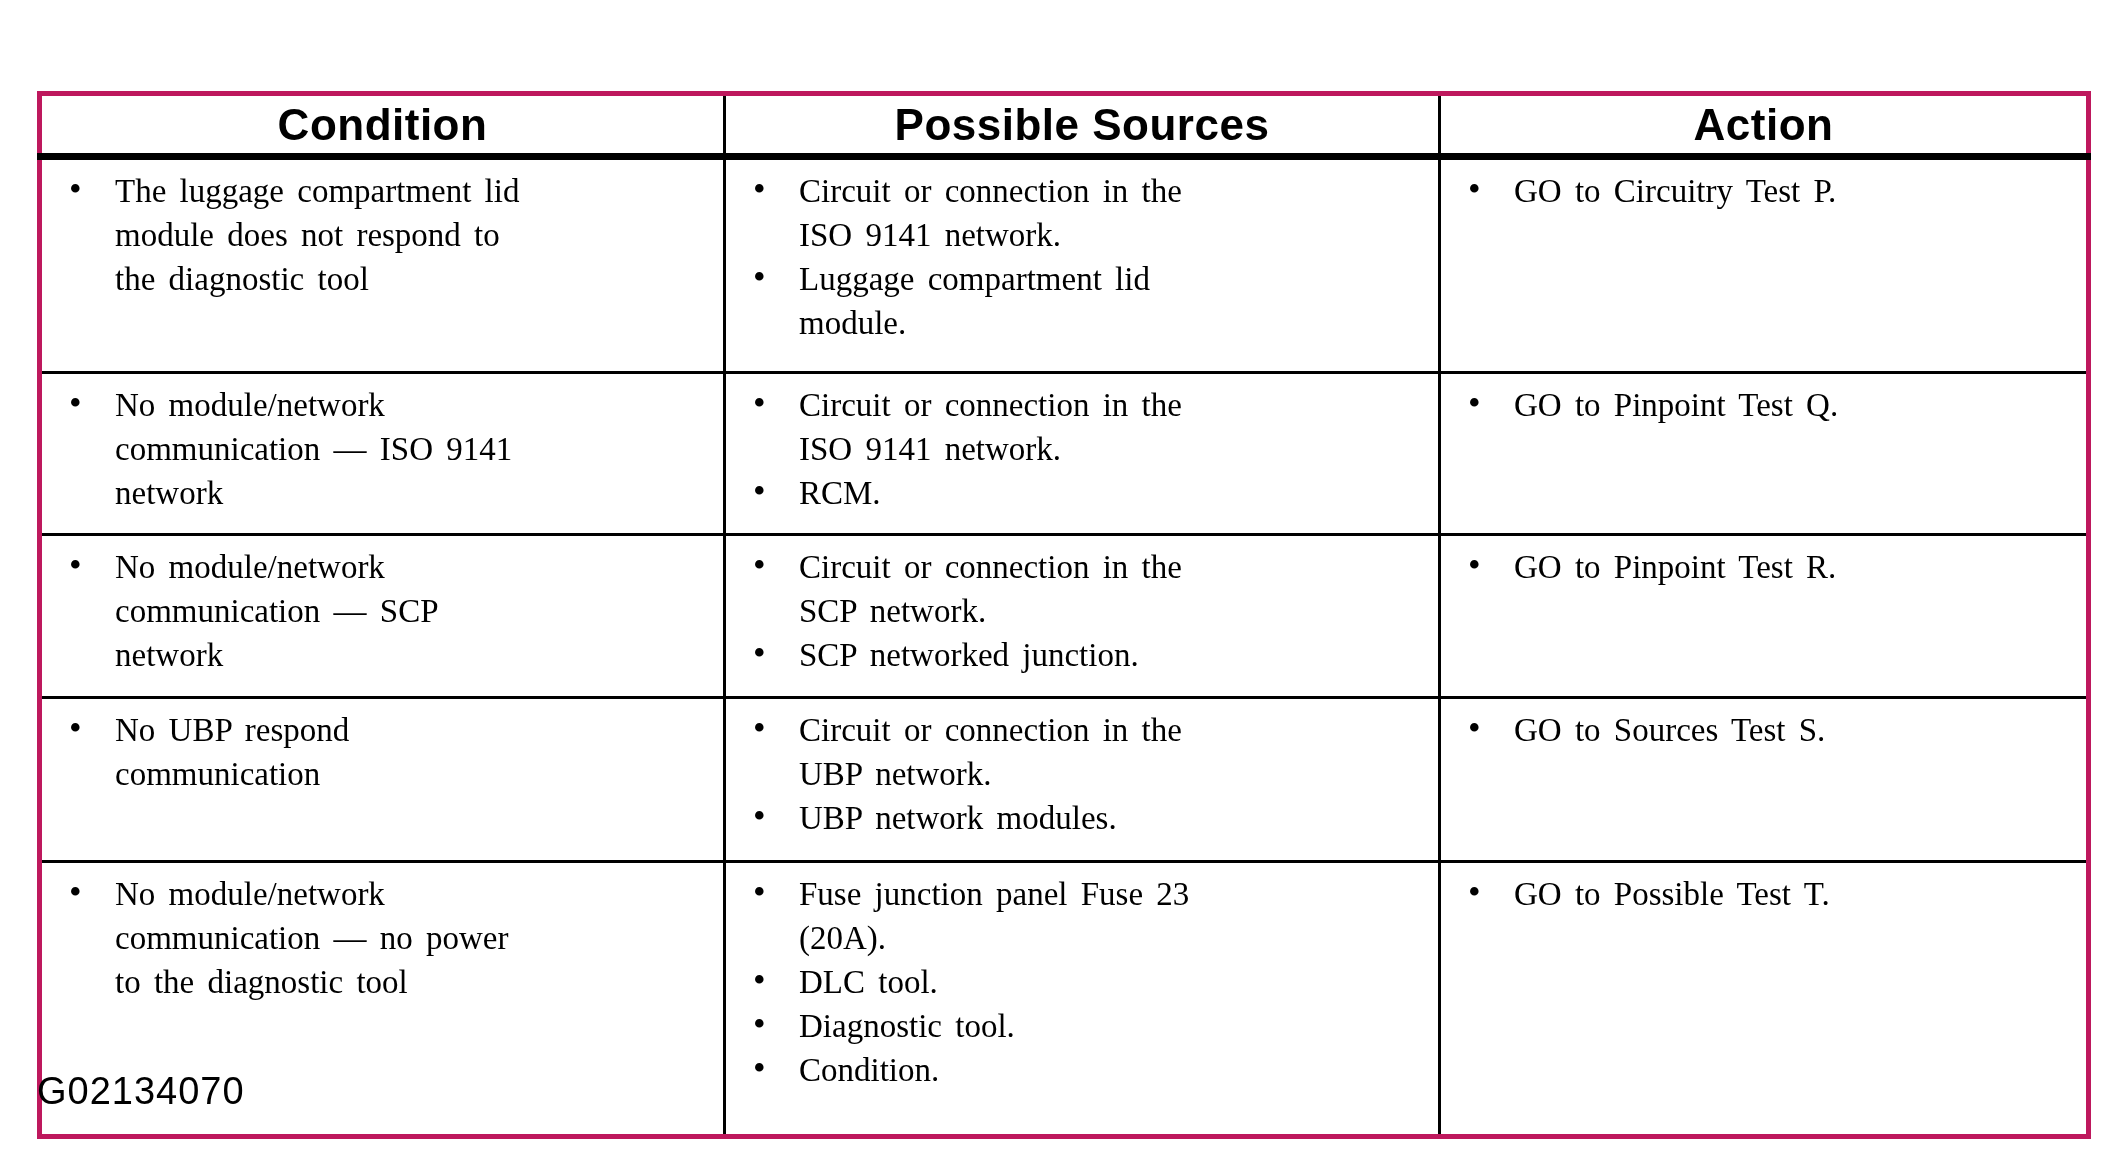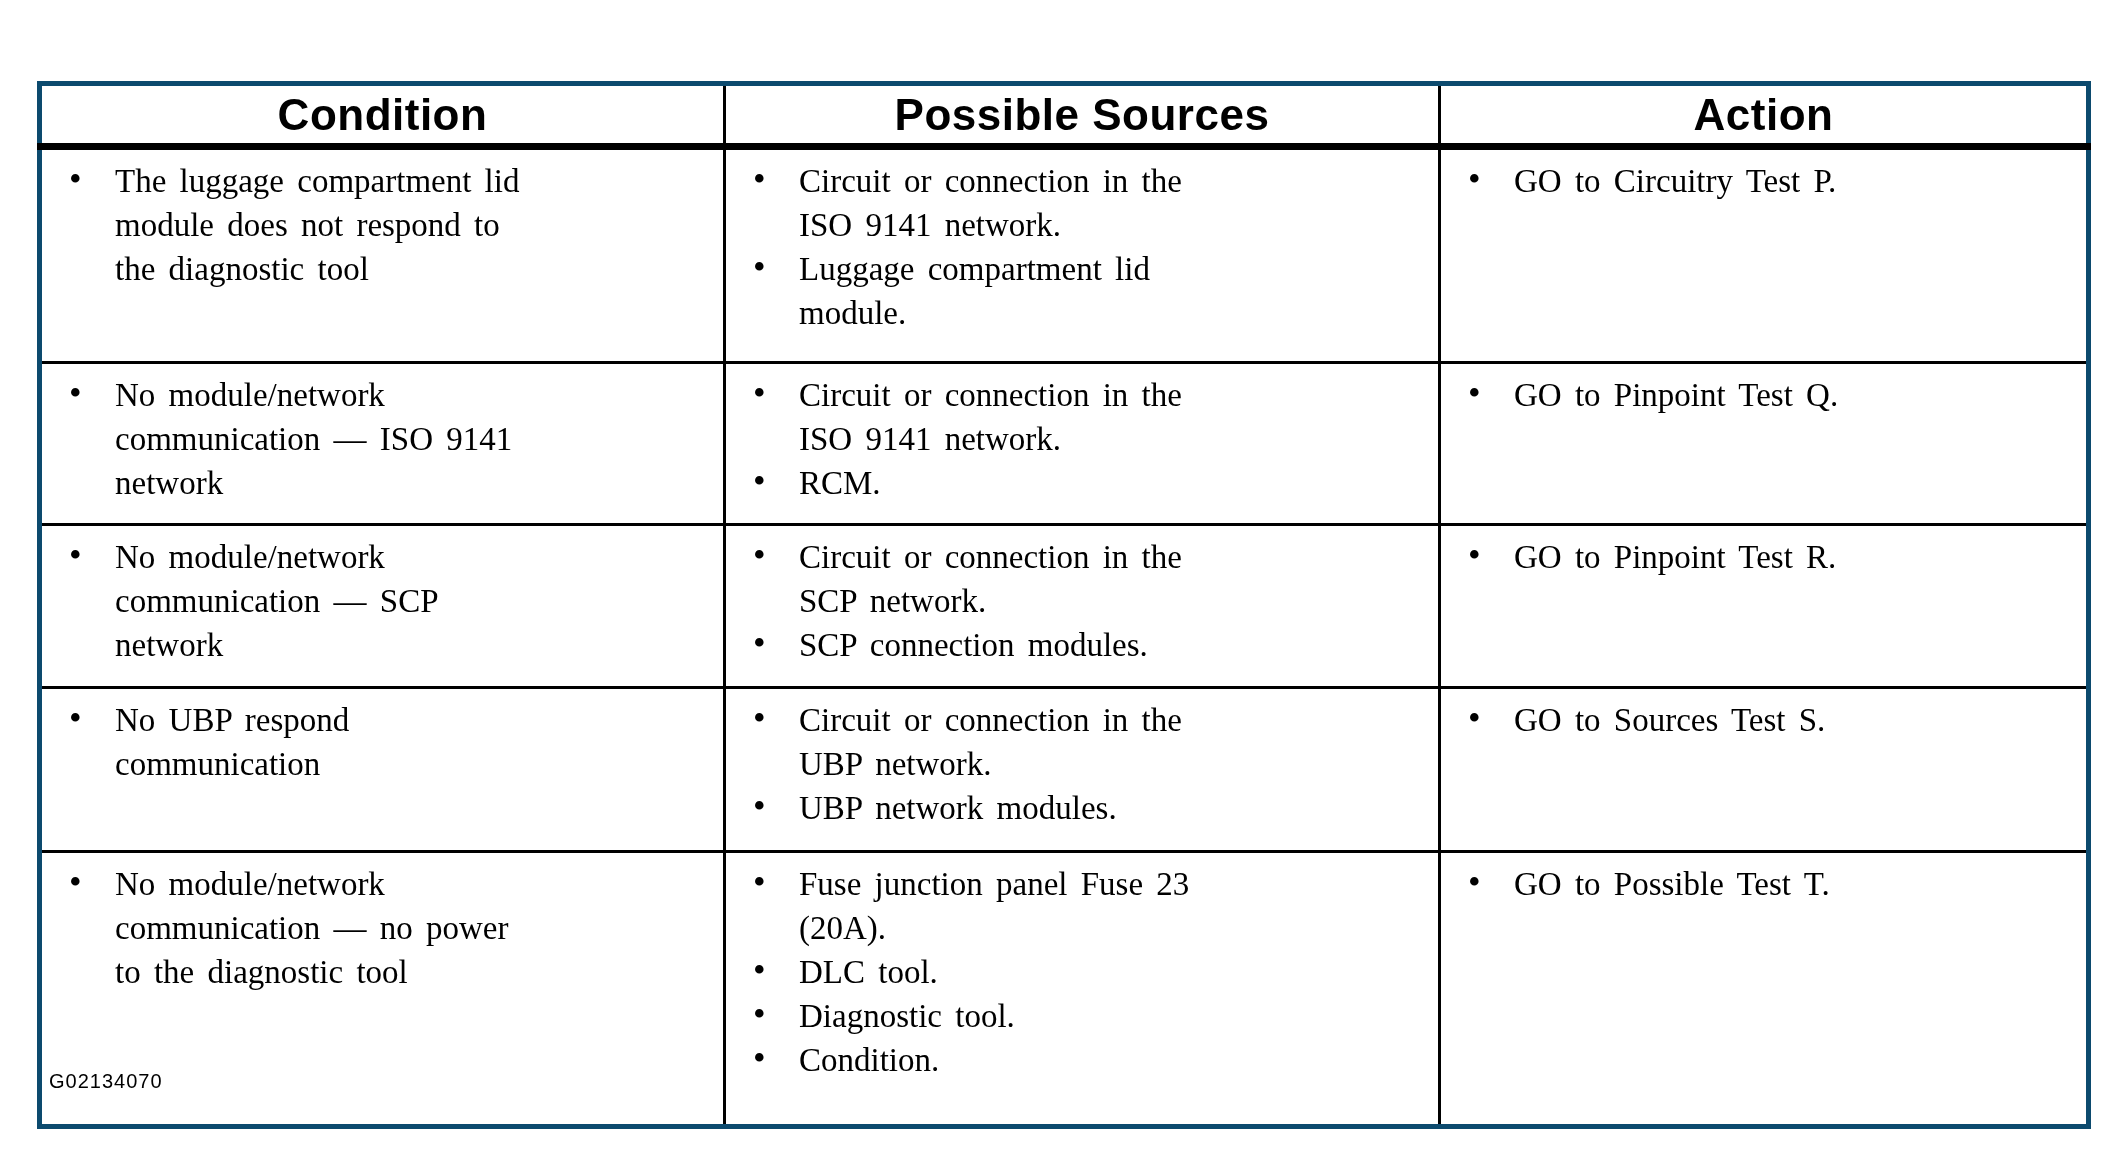--- a/index.html
+++ b/index.html
@@ -11,25 +11,25 @@
     position: relative;
     width: 2124px;
     height: 1171px;
     background: #ffffff;
     color: #000000;
     overflow: hidden;
   }
   table.diag-table {
     position: absolute;
     left: 37px;
-    top: 81px;
+    top: 91px;
     width: 2049px;
     border-collapse: collapse;
     table-layout: fixed;
-    border: 5px solid #0c4a6e;
+    border: 5px solid #be185d;
   }
   col.c1 { width: 685px; }
   col.c2 { width: 715px; }
   col.c3 { width: 649px; }
   thead th {
     border: 3px solid #000000;
     border-bottom: 7px solid #000000;
     height: 57px;
     padding: 0;
     font-family: "Liberation Sans", sans-serif;
@@ -69,24 +69,24 @@
     left: 27px;
     top: -2px;
     font-size: 36px;
     word-spacing: normal;
   }
   .item-text {
     white-space: pre-line;
   }
   .figure-code {
     position: absolute;
-    left: 49px;
+    left: 37px;
     top: 1070px;
     font-family: "Liberation Sans", sans-serif;
-    font-size: 20px;
+    font-size: 38px;
     letter-spacing: 1px;
     color: #000000;
   }
 </style>
 </head>
 <body>
 
 <div class="page">
   <table class="diag-table">
     <colgroup>
@@ -150,21 +150,21 @@
             <ul class="bullets">
               <li><span class="bullet">•</span><span class="item-text">No module/network
 communication — SCP
 network</span></li>
             </ul>
           </td>
           <td>
             <ul class="bullets">
               <li><span class="bullet">•</span><span class="item-text">Circuit or connection in the
 SCP network.</span></li>
-              <li><span class="bullet">•</span><span class="item-text">SCP connection modules.</span></li>
+              <li><span class="bullet">•</span><span class="item-text">SCP networked junction.</span></li>
             </ul>
           </td>
           <td>
             <ul class="bullets">
               <li><span class="bullet">•</span><span class="item-text">GO to Pinpoint Test R.</span></li>
             </ul>
           </td>
         </tr>
         <tr class="r3">
           <td>

